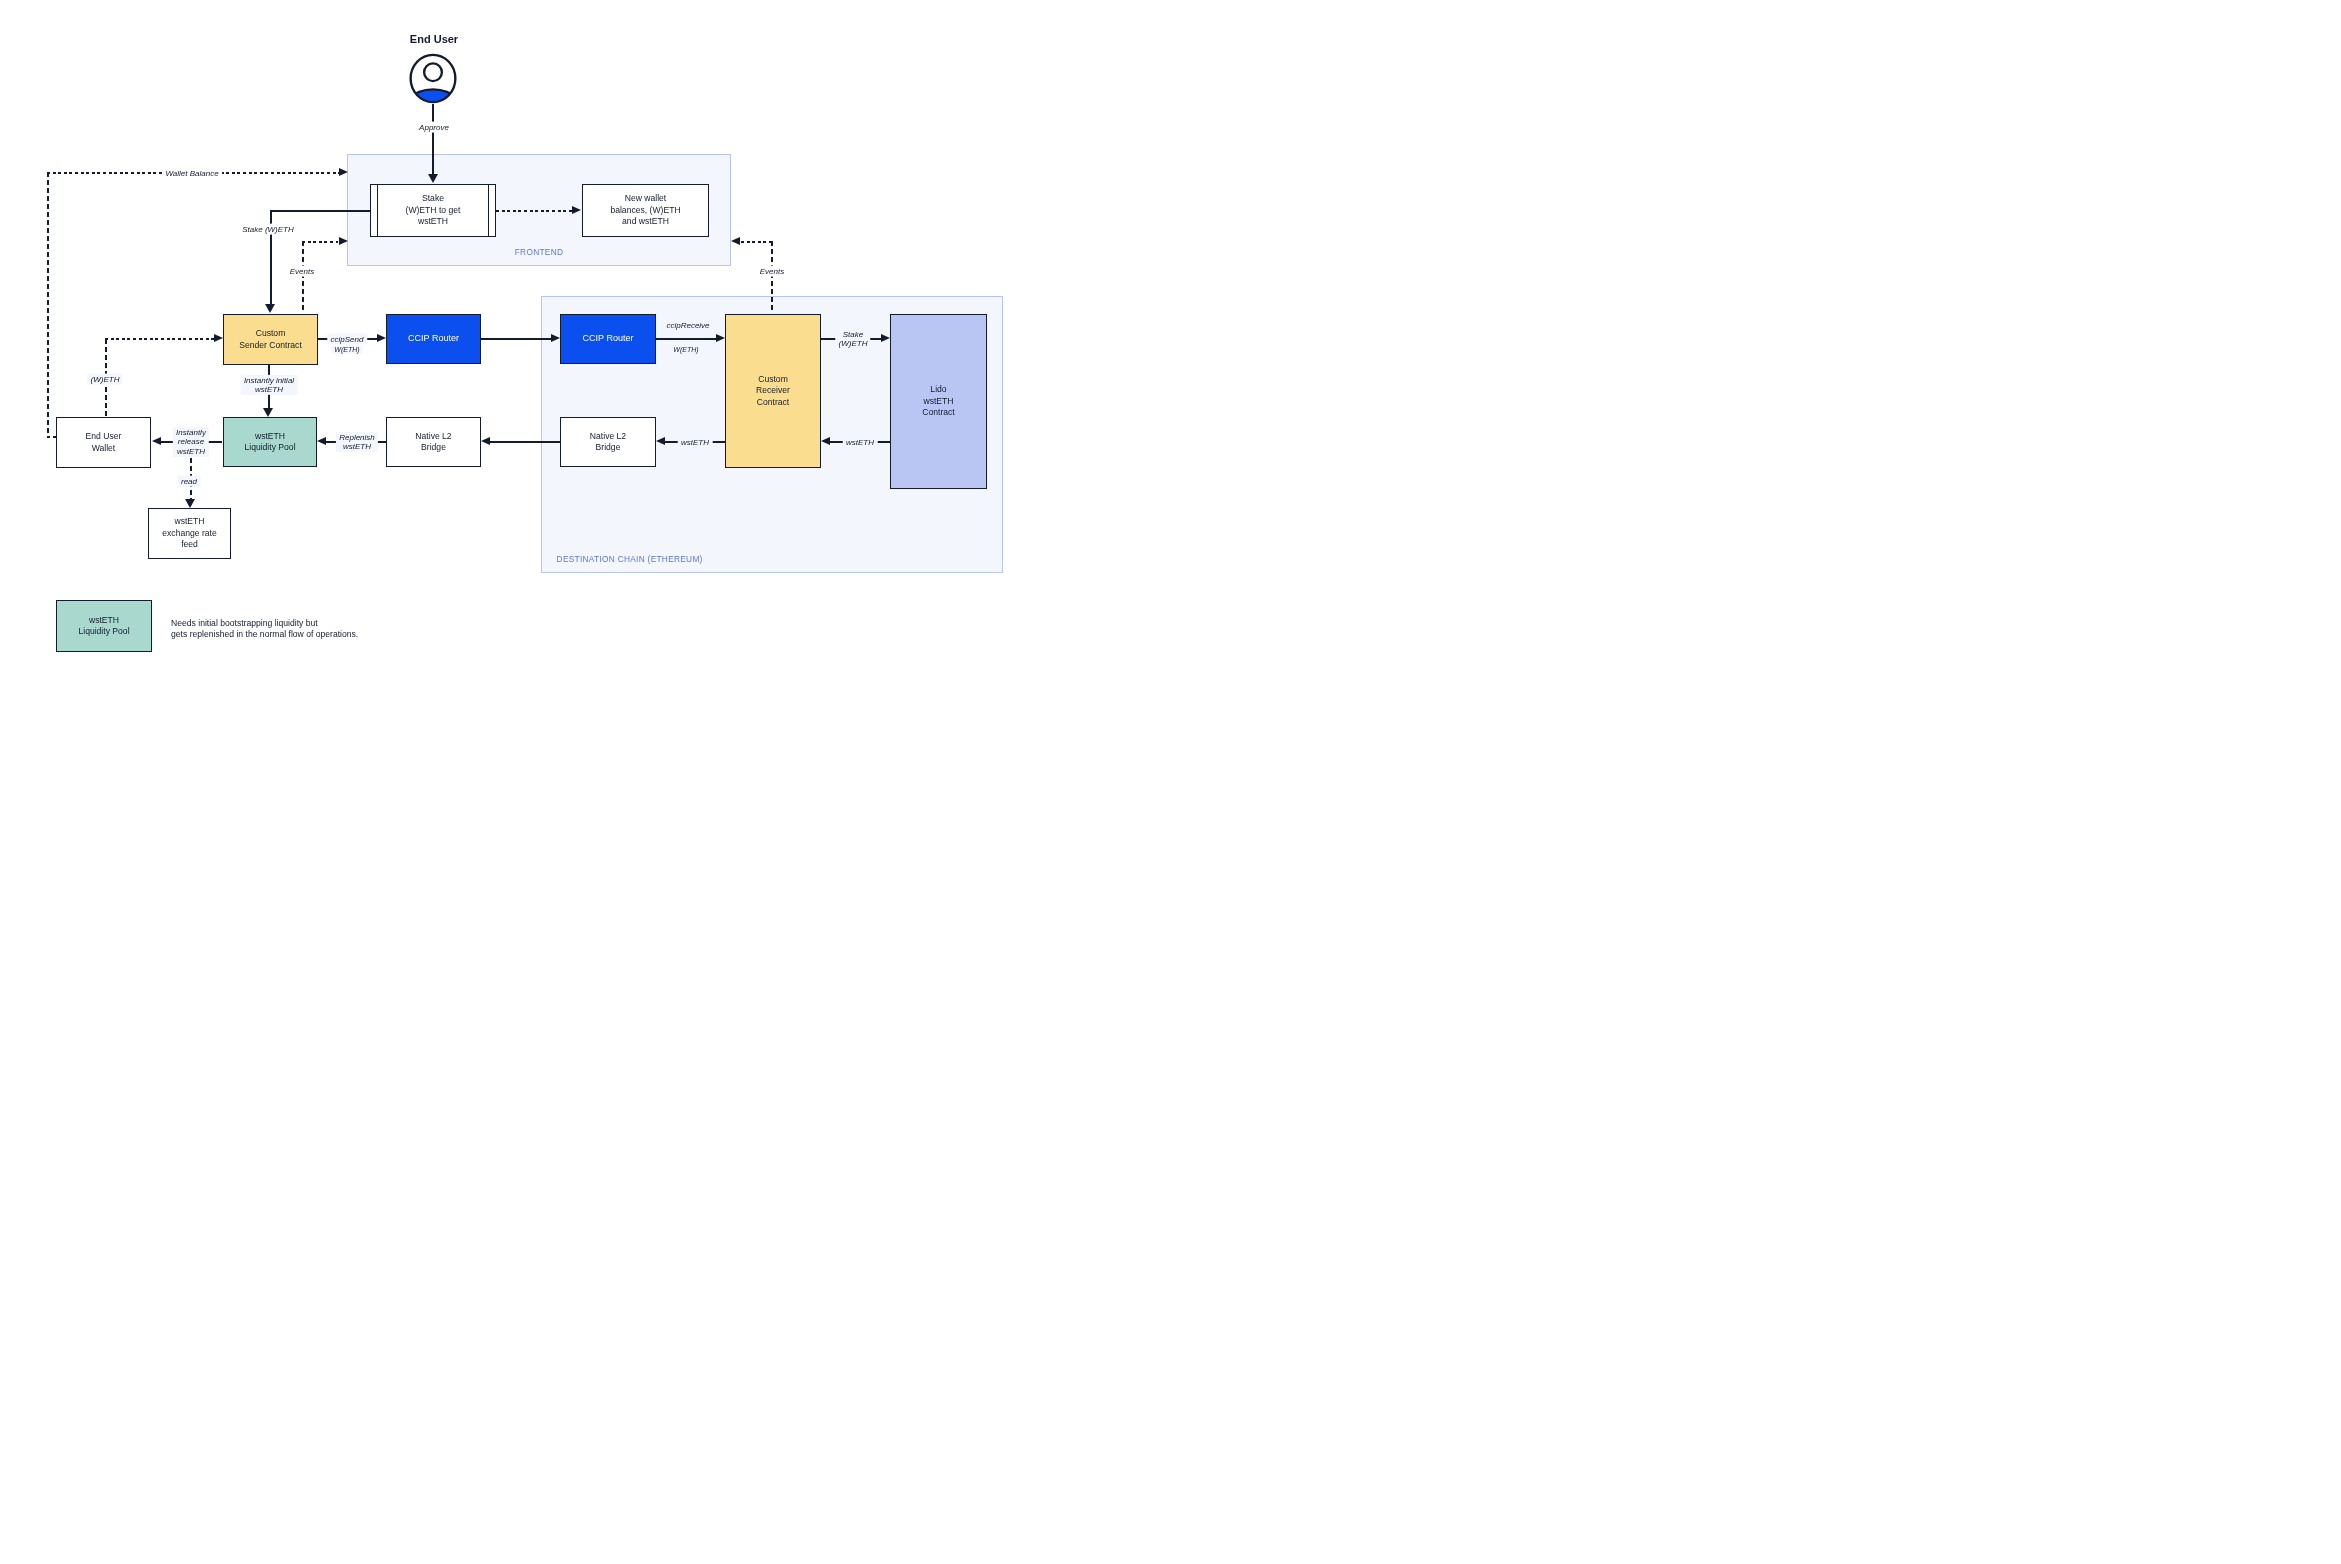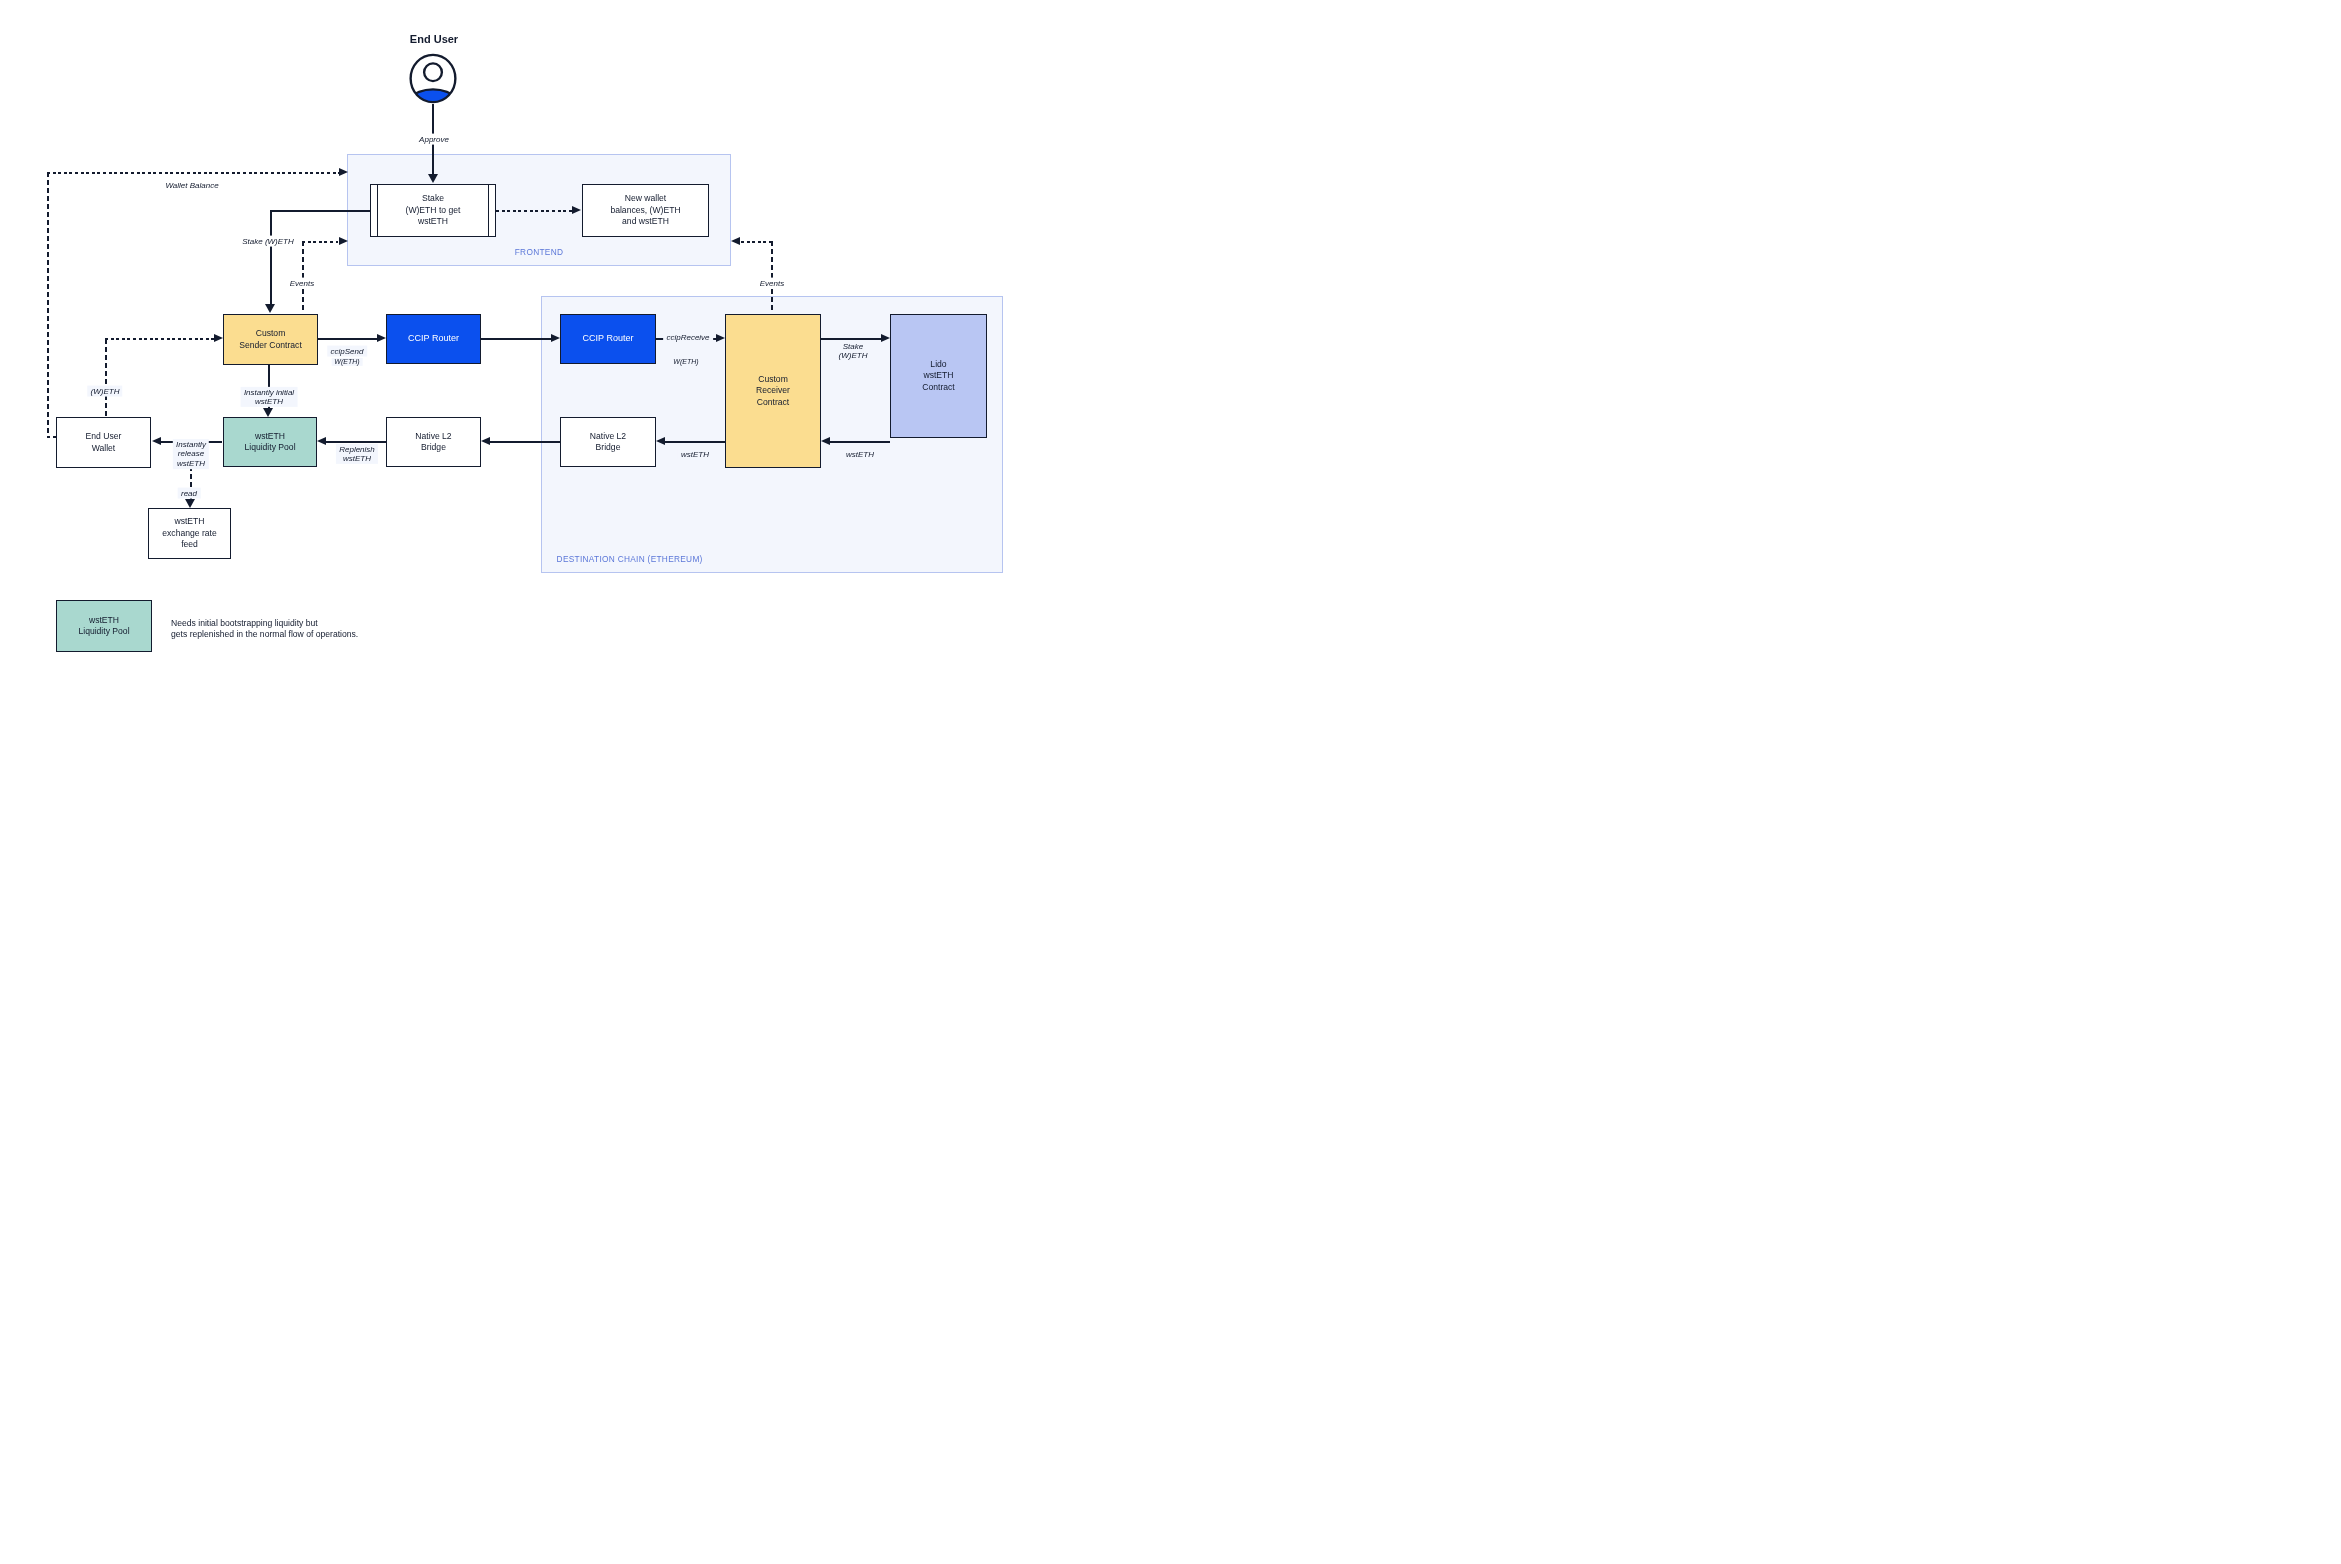--- a/index.html
+++ b/index.html
@@ -33,21 +33,21 @@
   .hl.dot{background:repeating-linear-gradient(90deg,var(--ink) 0 3px,transparent 3px 5.6px);}
 
   
   .ah{position:absolute;width:0;height:0;z-index:7;}
   .ah.right{border-top:4.6px solid transparent;border-bottom:4.6px solid transparent;border-left:9.3px solid var(--ink);}
   .ah.left{border-top:4.6px solid transparent;border-bottom:4.6px solid transparent;border-right:9.3px solid var(--ink);}
   .ah.down{border-left:5.3px solid transparent;border-right:5.3px solid transparent;border-top:9.3px solid var(--ink);}
 
   
   .elb{position:absolute;transform:translate(-50%,-50%);font-style:italic;font-size:8px;line-height:1.18;
-       text-align:center;white-space:pre-line;padding:0.7px 3.3px;z-index:4;margin-top:12px;}
+       text-align:center;white-space:pre-line;padding:0.7px 3.3px;z-index:4;}
   .elb.w{background:#fff;}
   .elb.c{background:var(--container_bg);}
   .elb.tok{font-size:7px;padding:0 2.7px;}
 
   .diagram-title{position:absolute;font-weight:bold;font-size:11px;transform:translateX(-50%);white-space:nowrap;z-index:6;}
   .legend-note{position:absolute;font-size:8.6px;line-height:1.3;white-space:pre-line;z-index:6;}
   .person{position:absolute;z-index:6;}
 </style>
 </head>
 <body>
@@ -214,21 +214,21 @@
     <span>CCIP Router</span>
   </div>
   <div class="node blue" style="left:560px;top:314px;width:96px;height:50px;">
     <span>CCIP Router</span>
   </div>
   <div class="node yellow" style="left:725px;top:314px;width:96px;height:154px;">
     <span>Custom
 Receiver
 Contract</span>
   </div>
-  <div class="node lavender" style="left:890px;top:314px;width:97px;height:124px;">
+  <div class="node lavender" style="left:890px;top:314px;width:97px;height:175px;">
     <span>Lido
 wstETH
 Contract</span>
   </div>
 
   <div class="node" style="left:56px;top:417px;width:95px;height:51px;">
     <span>End User
 Wallet</span>
   </div>
   <div class="node teal" style="left:223px;top:417px;width:94px;height:50px;">

